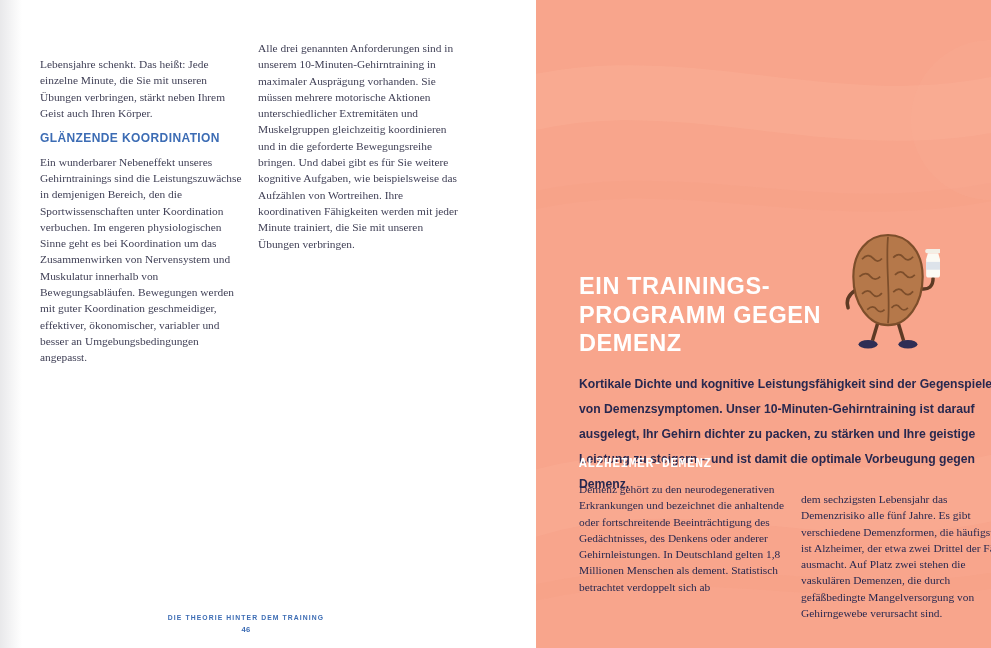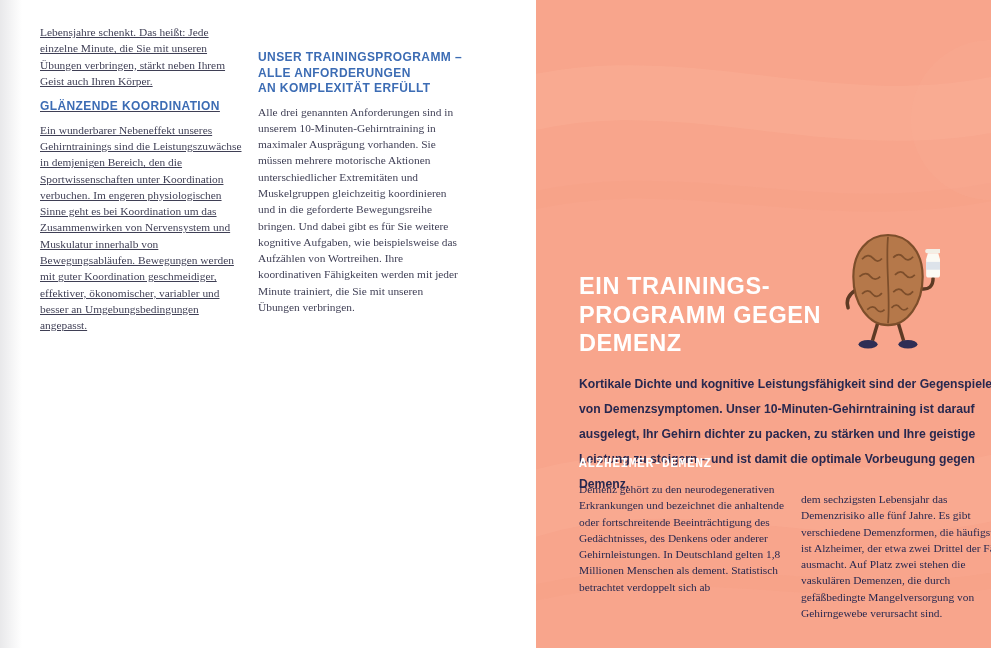--- a/index.html
+++ b/index.html
@@ -11,21 +11,21 @@
   }
   .spread { position:absolute; inset:0; }
 
   
   .page-left { position:absolute; left:0; top:0; width:492px; height:648px; background:#ffffff; }
   .page-left .edge {
     position:absolute; left:0; top:0; bottom:0; width:22px;
     background:linear-gradient(90deg, rgba(70,70,85,0.12), rgba(70,70,85,0));
   }
   .col { position:absolute; font-size:11.4px; line-height:16.3px; color:var(--body-text,#3f3f55); text-align:left; }
-  .lcol1 { left:40px;  top:24px; width:207px;text-decoration:underline; }
+  .lcol1 { left:40px;  top:56px; width:207px; }
   .lcol2 { left:258px; top:40px; width:206px; }
   .blue-heading {
     font-family:"Liberation Sans", sans-serif; font-weight:bold;
     font-size:12px; line-height:15.5px; letter-spacing:0.4px;
     color:var(--heading-blue,#3c6cb4); margin:10px 0 7px 0; white-space:pre-line;
   }
   .col p { margin:0; }
 
   .footer {
     position:absolute; bottom:14px; left:0; text-align:center;
@@ -72,26 +72,27 @@
   <div class="page-left">
     <div class="edge"></div>
 
     <div class="col lcol1">
       <p>Lebensjahre schenkt. Das heißt: Jede einzelne Minute, die Sie mit unseren Übungen verbringen, stärkt neben Ihrem Geist auch Ihren Körper.</p>
       <h3 class="blue-heading">GLÄNZENDE KOORDINATION</h3>
       <p>Ein wunderbarer Nebeneffekt unseres Gehirntrainings sind die Leistungszuwächse in demjenigen Bereich, den die Sportwissenschaften unter Koordination verbuchen. Im engeren physiologischen Sinne geht es bei Koordination um das Zusammenwirken von Nervensystem und Muskulatur innerhalb von Bewegungsabläufen. Bewegungen werden mit guter Koordination geschmeidiger, effektiver, ökonomischer, variabler und besser an Umgebungsbedingungen angepasst.</p>
     </div>
 
     <div class="col lcol2">
-      <h3 class="blue-heading">UNSER TRAININGSPROGRAMM –
-ALLE ANFORDERUNGEN
-AN KOMPLEXITÄT ERFÜLLT</h3>
       <p>Alle drei genannten Anforderungen sind in unserem 10-Minuten-Gehirntraining in maximaler Ausprägung vorhanden. Sie müssen mehrere motorische Aktionen unterschiedlicher Extremitäten und Muskelgruppen gleichzeitig koordinieren und in die geforderte Bewegungsreihe bringen. Und dabei gibt es für Sie weitere kognitive Aufgaben, wie beispielsweise das Aufzählen von Wortreihen. Ihre koordinativen Fähigkeiten werden mit jeder Minute trainiert, die Sie mit unseren Übungen verbringen.</p>
     </div>
 
+    <div class="footer footer-left">
+      <div>DIE THEORIE HINTER DEM TRAINING</div>
+      <div class="pagenum">46</div>
+    </div>
   </div>
 
   <div class="page-right">
 
     <svg class="swirl" width="499" height="648" viewBox="0 0 499 648" aria-hidden="true">
       <path d="M-60 120 C140 40 320 170 540 80" stroke="#fbb49c" stroke-width="55" fill="none" opacity="0.35"></path>
       <path d="M-40 210 C160 150 300 250 540 170" stroke="#f59a7e" stroke-width="18" fill="none" opacity="0.18"></path>
       <path d="M-50 520 C170 430 310 560 540 460" stroke="#fbb49c" stroke-width="65" fill="none" opacity="0.30"></path>
       <path d="M-30 600 C180 540 330 630 540 560" stroke="#f59a7e" stroke-width="16" fill="none" opacity="0.16"></path>
       <circle cx="455" cy="120" r="80" fill="#fbb49c" opacity="0.18"></circle>

